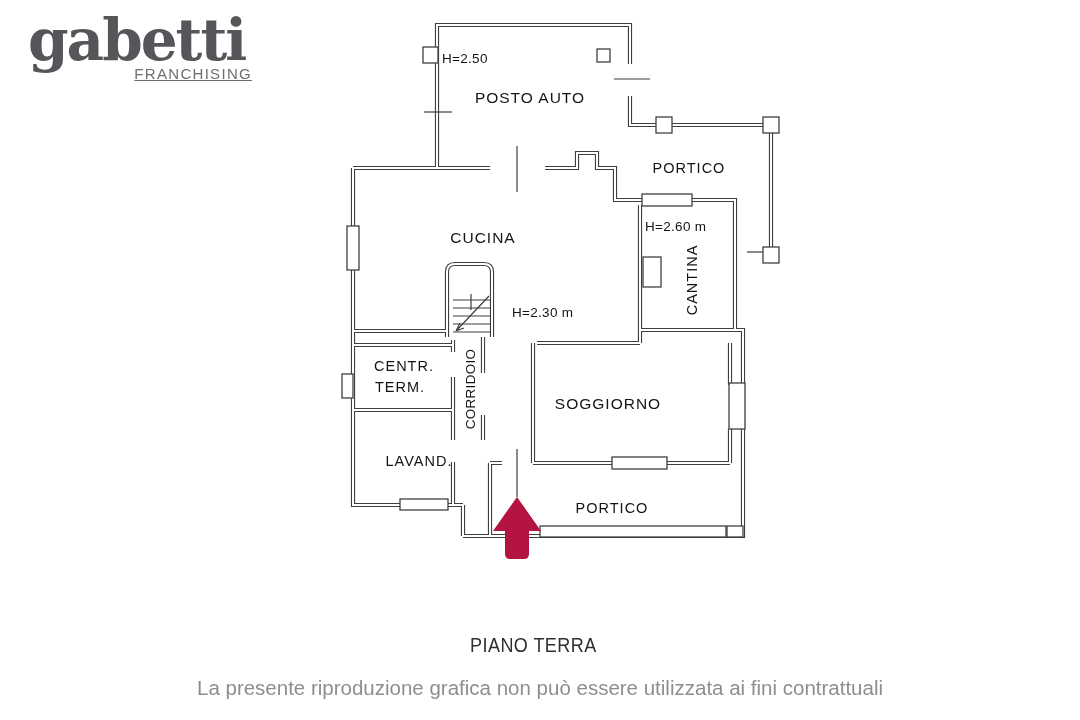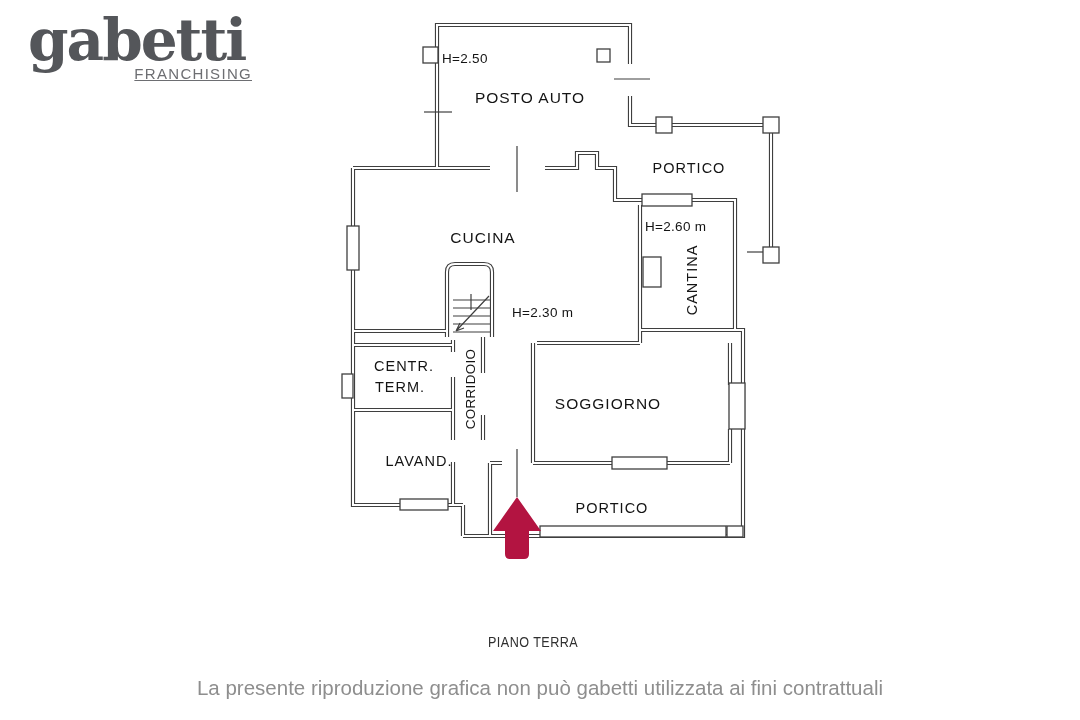--- a/index.html
+++ b/index.html
@@ -11,21 +11,21 @@
               color:#54565a;letter-spacing:-2px;}
   .logo-sub{text-align:right;font-size:15px;letter-spacing:1.3px;color:#6d6e72;margin-top:-6px;text-decoration:underline;}
   
   svg.plan{position:absolute;left:0;top:0;width:1080px;height:720px;}
   svg.plan text{font-family:"Liberation Sans",sans-serif;fill:#141414;}
   .room-lbl{font-size:14.5px;letter-spacing:1px;}
   .room-lbl-lg{font-size:15.5px;letter-spacing:1px;}
   .dim-lbl{font-size:13.5px;letter-spacing:0.3px;}
   
   .caption-title{position:absolute;left:0;top:634px;width:1066px;text-align:center;
-                 font-size:14px;color:#2f2f2f;letter-spacing:0.5px;}
+                 font-size:20px;color:#2f2f2f;letter-spacing:0.5px;}
   .caption-title span{display:inline-block;transform:scaleX(.9);}
   .caption-disclaimer{position:absolute;left:0;top:676px;width:1080px;text-align:center;
                       font-size:20.5px;color:#8e8e8e;}
 </style>
 </head>
 <body>
 
 <div class="page">
 
   <div class="logo">
@@ -107,15 +107,15 @@
       <text class="dim-lbl" x="471" y="393" text-anchor="middle" transform="rotate(-90 471 389)">CORRIDOIO</text>
       <text class="room-lbl-lg" x="608" y="409" text-anchor="middle">SOGGIORNO</text>
       <text class="room-lbl" x="419" y="466" text-anchor="middle">LAVAND.</text>
       <text class="room-lbl" x="612" y="513" text-anchor="middle">PORTICO</text>
     </g>
   </svg>
 
   <div class="caption-title">
     <span>PIANO TERRA</span>
   </div>
-  <div class="caption-disclaimer">La presente riproduzione grafica non può gabetti utilizzata ai fini contrattuali</div>
+  <div class="caption-disclaimer">La presente riproduzione grafica non può essere utilizzata ai fini contrattuali</div>
 
 </div>
 
 </body></html>

